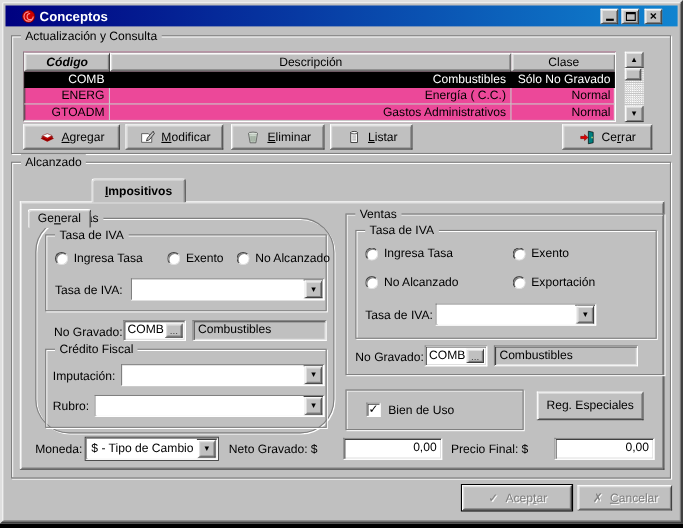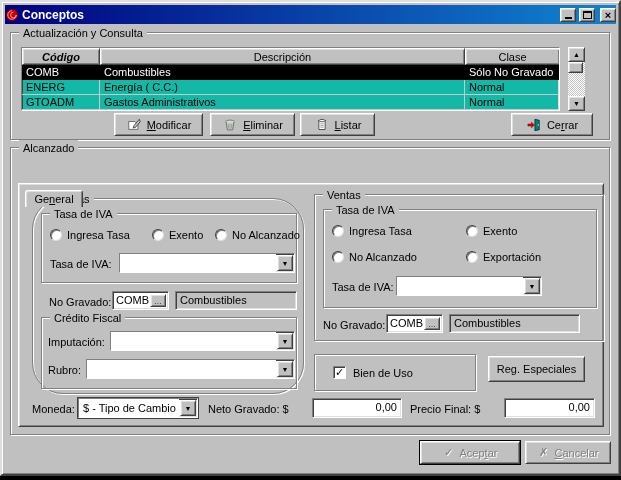--- a/index.html
+++ b/index.html
@@ -3,21 +3,21 @@
 <meta charset="utf-8">
 <style>
   * { box-sizing:border-box; margin:0; padding:0; font-family:"Liberation Sans","DejaVu Sans",sans-serif; }
   html,body { width:621px; height:480px; background:#000; overflow:hidden; }
   body { position:relative; font-size:11px; color:#000; }
   .window { position:absolute; left:0; top:0; width:621px; height:476px; background:#c0c0c0;
             border:2px solid; border-color:#dfdfdf #404040 #404040 #dfdfdf;
             box-shadow: inset 1px 1px 0 #fff, inset -1px -1px 0 #808080; }
   .titlebar { position:absolute; left:3px; top:3px; right:3px; height:19px;
               background:linear-gradient(90deg,#000080,#1084d0);
-              display:flex; align-items:center; padding:0 0; gap:3px; }
+              display:flex; align-items:center; padding:0 14px; gap:3px; }
   .title-text { color:#fff; font-weight:bold; font-size:12px; flex:1; }
   .tbtn { width:16px; height:14px; background:#c0c0c0; border:1px solid; border-color:#fff #404040 #404040 #fff;
           box-shadow: inset 1px 1px 0 #dfdfdf, inset -1px -1px 0 #808080;
           display:flex; align-items:center; justify-content:center; }
   .glyph-min { width:7px; height:2px; background:#000; margin-top:7px; }
   .glyph-max { width:9px; height:8px; border:1px solid #000; border-top:2px solid #000; }
   .glyph-close { font-size:11px; font-weight:bold; line-height:10px; }
 
   .grp { position:absolute; border:1px solid #808080; box-shadow: 1px 1px 0 #fff, inset 1px 1px 0 #fff; }
   .grp-label { position:absolute; top:-8px; left:8px; background:#c0c0c0; padding:1px 4px; line-height:14px; white-space:nowrap; }
@@ -51,21 +51,21 @@
   .field { position:absolute; line-height:15px; padding:1px 4px; overflow:hidden; white-space:nowrap; }
   .field.num { text-align:right; }
   .field.gray { background:#c0c0c0; }
 
   .radio { position:absolute; width:12px; height:12px; border-radius:50%; background:#fff;
            border:1px solid; border-color:#404040 #dfdfdf #dfdfdf #404040; box-shadow: inset 1px 1px 0 #808080; }
   .checkbox { position:absolute; width:13px; height:13px; background:#fff; border:1px solid;
               border-color:#808080 #fff #fff #808080; box-shadow: inset 1px 1px 0 #404040;
               display:flex; align-items:center; justify-content:center; font-size:11px; font-weight:bold; line-height:11px; }
 
-  .table { position:absolute; background:#14b8a6; }
+  .table { position:absolute; background:#ec4899;text-align:right; }
   .thead { display:flex; height:17px; }
   .th { display:flex; align-items:center; justify-content:center; overflow:hidden; white-space:nowrap; }
   .tr { display:flex; height:15px; }
   .td { line-height:15px; padding:0 4px; border-right:1px solid #c8c8c8; border-bottom:1px solid #c8c8c8;
         overflow:hidden; white-space:nowrap; }
   .tr.selected { background:#000; color:#fff; }
   .tr.selected .td { border-right-color:#000; border-bottom-color:#000; }
   .c0 { width:78px; } .c1 { width:365px; } .c2 { width:94px; border-right:none; }
 
   .sb { position:absolute; width:17px; display:flex; flex-direction:column; }
@@ -131,20 +131,30 @@
           <span>▲</span>
         </div>
       <div class="sb-track">
           <div class="sb-thumb raised"></div>
         </div>
       <div class="sb-btn raised">
           <span>▼</span>
         </div>
     </div>
 
+    <div class="btn raised" style="left:10px; top:80px; width:88px; height:23px;">
+      <span class="ico">
+        <svg width="16" height="14" viewBox="0 0 16 16">
+          <path d="M1 9 L8 6 L15 9 L8 12.5 Z" fill="#a00000"></path>
+          <path d="M2 7.5 L8 5 L14 7.5 L8 10.5 Z" fill="#d00000" stroke="#500000" stroke-width="0.5"></path>
+          <path d="M3 6 L8 4 L13 6 L8 8.5 Z" fill="#fff" stroke="#800000" stroke-width="0.5"></path>
+        </svg>
+      </span>
+      <span><span></span><span class="u">A</span><span>gregar</span></span>
+    </div>
     <div class="btn raised" style="left:103px; top:80px; width:89px; height:23px;">
       <span class="ico">
         <svg width="16" height="14" viewBox="0 0 16 16">
           <path d="M2 4 h7 l3.5 3.5 V13 H2 Z" fill="#fff" stroke="#404040" stroke-width="0.8"></path>
           <path d="M14 1.5 L8 8.5 L7 11.5 L10 10.5 L15.2 4 Z" fill="#c0c0c0" stroke="#000" stroke-width="0.7"></path>
         </svg>
       </span>
       <span><span></span><span class="u">M</span><span>odificar</span></span>
     </div>
     <div class="btn raised" style="left:199px; top:80px; width:85px; height:23px;">
@@ -177,20 +187,23 @@
       </span>
       <span><span>Ce</span><span class="u">r</span><span>rar</span></span>
     </div>
   </div>
 
   <div class="grp" style="left:8px; top:145px; width:600px; height:288px;">
     <span class="grp-label">Alcanzado</span>
 
     <div class="tab" style="left:14px; top:18px; width:58px; height:17px;margin-top:24px;">
       <span><span>Ge</span><span class="u">n</span><span>eral</span></span>
+    </div>
+    <div class="tab active" style="left:72px; top:14px; width:86px; height:22px;">
+      <span><span></span><span class="u">I</span><span>mpositivos</span></span>
     </div>
 
     <div class="panel" style="left:7px; top:35px; width:586px; height:244px;">
 
       <div class="grp" style="left:13px; top:14px; width:272px; height:196px;border-radius:31px;">
         <span class="grp-label">Compras</span>
 
         <div class="grp" style="left:8px; top:14px; width:256px; height:70px;">
           <span class="grp-label">Tasa de IVA</span>
           <span class="radio" style="left:8px; top:15px;"></span>

